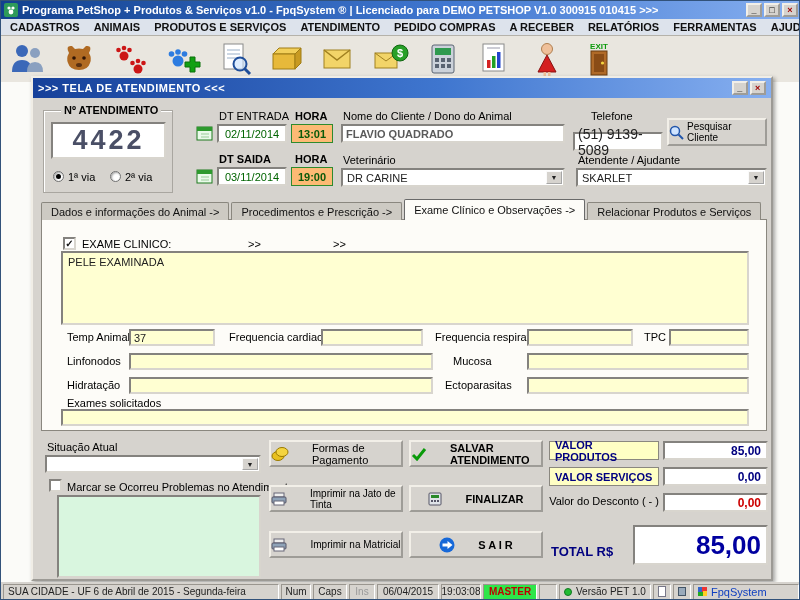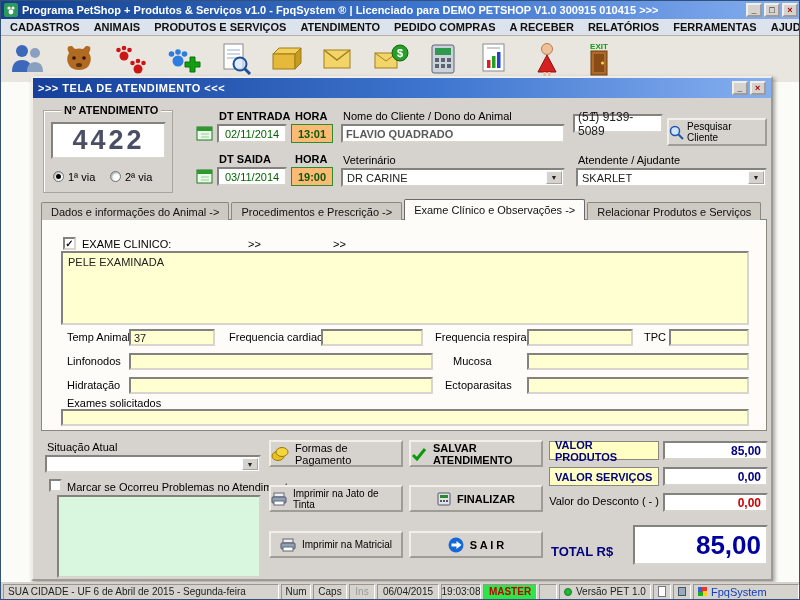--- a/index.html
+++ b/index.html
@@ -24,21 +24,21 @@
 .wtitle{position:absolute;left:0;top:0;right:0;height:20px;background:linear-gradient(90deg,#16409a,#3f76cf 55%,#86aff0);display:flex;align-items:center;color:#fff;font-weight:bold;font-size:11px;padding:0 5px;letter-spacing:.5px}
 .wtitle .t{flex:1;white-space:nowrap}
 
 .lbl{position:absolute;white-space:nowrap;font-size:11px;color:#000}
 .fld{position:absolute;background:#fff;border:2px inset #d8d5ce;display:flex;align-items:center;padding:0 3px;font-size:11px;color:#222}
 .yel{background:#ffffd2}
 .dt{position:absolute;background:#fff;border:2px inset #d8d5ce;color:#006400;font-weight:normal;display:flex;align-items:center;justify-content:center;font-size:11px}
 .hora{position:absolute;background:#fdba74;border:1px solid #2e8b2e;color:#0a5a0a;font-weight:bold;display:flex;align-items:center;justify-content:center;font-size:11px}
 .numbox{position:absolute;background:#fff;border:2px inset #d8d5ce;display:flex;align-items:center;justify-content:center;font-size:27px;font-weight:bold;color:#4a4f66;letter-spacing:3px}
 .group{position:absolute;border:1px solid #a9a6a0;box-shadow:inset 1px 1px 0 #fff}
-.btn{position:absolute;background:#d6d3ce;border:2px outset #f2efe8;display:flex;align-items:center;justify-content:center;gap:6px;font-size:11px;color:#000;cursor:default}
+.btn{position:absolute;background:#d6d3ce;border:2px outset #f2efe8;display:flex;align-items:center;justify-content:center;gap:23px;font-size:11px;color:#000;cursor:default}
 .dd{justify-content:space-between;padding:1px 1px 1px 4px}
 .ddbtn{width:16px;align-self:stretch;background:#d6d3ce;border:1px outset #fafafa;display:flex;align-items:center;justify-content:center}
 .ddbtn::after{content:"▼";font-size:7px;color:#222}
 .radio{position:absolute;width:11px;height:11px;border-radius:50%;background:#fff;border:1px solid #707070;box-shadow:inset 1px 1px 2px rgba(0,0,0,.35)}
 .radio.sel::after{content:"";position:absolute;left:2px;top:2px;width:5px;height:5px;border-radius:50%;background:#000}
 .cb{position:absolute;width:13px;height:13px;background:#fff;border:2px inset #d8d5ce;font-size:10px;line-height:9px;text-align:center;color:#111;font-weight:bold}
 .cb.checked::after{content:"✓"}
 .ta{position:absolute;background:#ffffd2;border:2px inset #d8d5ce;padding:3px 5px;font-size:11px;color:#222}
 .ta.green{background:#d9f6df}
 
@@ -220,21 +220,21 @@
     </div>
 
     <div class="group" style="left:10px;top:32px;width:130px;height:83px"></div>
     <span class="lbl" style="left:28px;top:26px;background:#d6d3ce;padding:0 3px;font-weight:bold">Nº ATENDIMENTO</span>
     <div class="numbox" style="left:18px;top:44px;width:115px;height:37px">4422</div>
     <span class="radio sel" style="left:20px;top:93px"></span>
     <span class="lbl" style="left:35px;top:93px">1ª via</span>
     <span class="radio" style="left:77px;top:93px"></span>
     <span class="lbl" style="left:92px;top:93px">2ª via</span>
 
-    <span class="lbl" style="left:186px;top:32px;font-weight:bold">DT ENTRADA</span>
+    <span class="lbl" style="left:186px;top:32px;font-weight:normal">DT ENTRADA</span>
     <span class="lbl" style="left:262px;top:32px;font-weight:bold">HORA</span>
     <span class="abs" style="left:163px;top:47px"><svg width="17" height="16">
           <rect x="1" y="2" width="15" height="13" fill="#eafaea" stroke="#1e7a1e"></rect>
           <rect x="1" y="2" width="15" height="4" fill="#2e9a2e"></rect>
           <line x1="5" y1="9" x2="13" y2="9" stroke="#99cc99"></line>
           <line x1="5" y1="12" x2="13" y2="12" stroke="#99cc99"></line>
         </svg></span>
     <div class="dt" style="left:184px;top:46px;width:70px;height:19px">02/11/2014</div>
     <div class="hora" style="left:258px;top:46px;width:42px;height:19px">13:01</div>
     <span class="lbl" style="left:186px;top:75px;font-weight:bold">DT SAIDA</span>
@@ -244,21 +244,21 @@
           <rect x="1" y="2" width="15" height="4" fill="#2e9a2e"></rect>
           <line x1="5" y1="9" x2="13" y2="9" stroke="#99cc99"></line>
           <line x1="5" y1="12" x2="13" y2="12" stroke="#99cc99"></line>
         </svg></span>
     <div class="dt" style="left:184px;top:89px;width:70px;height:19px">03/11/2014</div>
     <div class="hora" style="left:258px;top:89px;width:42px;height:19px">19:00</div>
 
     <span class="lbl" style="left:310px;top:32px">Nome do Cliente / Dono do Animal</span>
     <div class="fld" style="left:308px;top:46px;width:224px;height:19px;font-weight:bold;color:#5a5a5a">FLAVIO QUADRADO</div>
     <span class="lbl" style="left:558px;top:32px">Telefone</span>
-    <div class="fld" style="left:540px;top:36px;width:90px;height:19px;font-size:12px;justify-content:center">(51) 9139-5089</div>
+    <div class="fld" style="left:540px;top:54px;width:90px;height:19px;font-size:14px;justify-content:center">(51) 9139-5089</div>
     <div class="btn" style="left:634px;top:40px;width:100px;height:28px;font-size:10px;gap:3px">
       <span style="display:flex">
           <svg width="15" height="15">
             <circle cx="6" cy="6" r="4.5" fill="#cfe4ff" stroke="#2255aa" stroke-width="1.5"></circle>
             <line x1="9.5" y1="9.5" x2="14" y2="14" stroke="#2255aa" stroke-width="2"></line>
           </svg>
         </span>
       <span>Pesquisar Cliente</span>
     </div>
     <span class="lbl" style="left:310px;top:76px">Veterinário</span>

